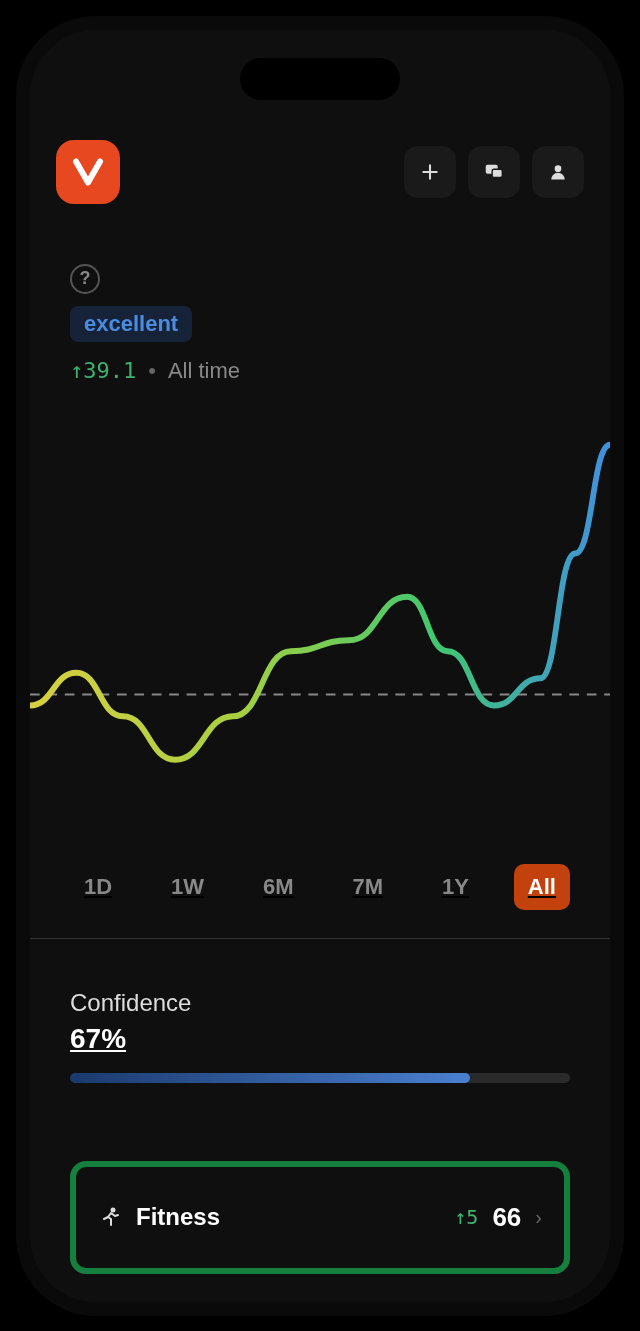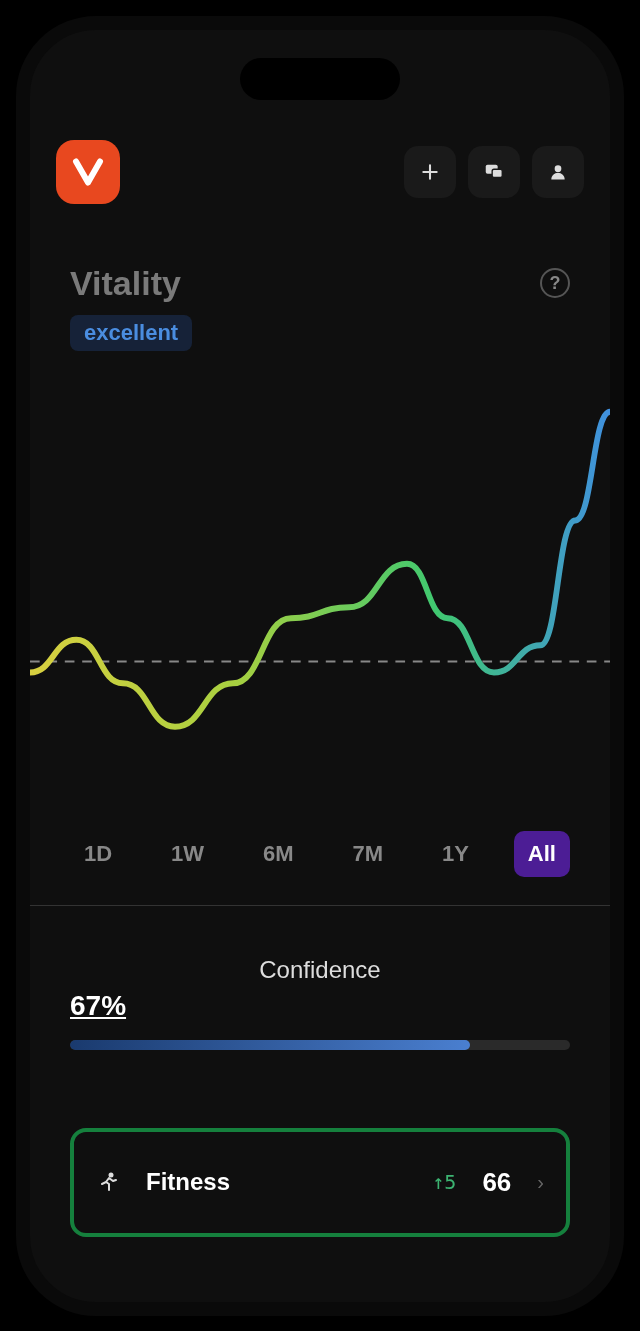--- a/index.html
+++ b/index.html
@@ -130,45 +130,45 @@
       height: 380px;
       position: relative;
       margin-top: 50px;
     }
     .range-row {
       display: flex;
       padding: 0 40px;
       margin-top: 50px;
       justify-content: space-between;
       align-items: center;
+      text-decoration: underline;
     }
     .range-item {
       color: #888;
       font-size: 22px;
       font-weight: 600;
       padding: 10px 14px;
       cursor: pointer;
     }
     .range-item.active {
-      background: #4c1d95;
+      background: #c2410c;
       border-radius: 10px;
       color: #fff;
     }
     .divider {
       height: 1px;
       background: #333;
       margin-top: 28px;
     }
     .confidence {
       padding: 50px 40px 0 40px;
     }
     .conf-label {
       color: #ddd;
       font-size: 24px;
-      text-align: center;
     }
     .conf-value {
       color: #fff;
       font-size: 28px;
       font-weight: 700;
       margin-top: 6px;
       text-decoration: underline;
     }
     .conf-bar {
       width: 100%;
@@ -185,26 +185,26 @@
     }
     .vitals-section {
       padding: 50px 40px 0 40px;
     }
     .vitals-title {
       color: #888;
       font-size: 24px;
     }
     .vital-card {
       margin-top: 28px;
-      border: 4px solid #15803d;
+      border: 6px solid #15803d;
       border-radius: 16px;
       padding: 35px 22px;
       display: flex;
       align-items: center;
-      gap: 26px;
+      gap: 14px;
       cursor: pointer;
     }
     .vital-name {
       color: #fff;
       font-size: 24px;
       font-weight: 600;
       flex: 1;
     }
     .vital-delta {
       color: #3cb371;
@@ -248,30 +248,34 @@
       </div>
       <div class="icon-btn">
         <svg width="20" height="20" viewBox="0 0 24 24">
           <circle cx="12" cy="8" r="4" fill="#ddd"></circle>
           <path d="M4 21c0-4.4 3.6-8 8-8s8 3.6 8 8" fill="#ddd"></path>
         </svg>
       </div>
     </div>
 
     <div class="title-row">
-      <div class="title">Vitality</div>
       <div class="help-btn">
         <span>?</span>
       </div>
     </div>
 
     <div class="score-row">
       <div class="badge">excellent</div>
     </div>
 
+    <div class="delta-row">
+      <span class="delta">↑39.1</span>
+      <span class="dot">•</span>
+      <span class="period">All time</span>
+    </div>
 
     <div class="chart-area">
       <svg id="chart-svg" width="100%" height="100%" viewBox="0 0 600 380" preserveAspectRatio="none">
         <defs>
           <linearGradient id="lineGrad" x1="0%" y1="0%" x2="100%" y2="0%">
             <stop offset="0%" stop-color="#d8d040"></stop>
             <stop offset="35%" stop-color="#a8d040"></stop>
             <stop offset="70%" stop-color="#40c870"></stop>
             <stop offset="100%" stop-color="#4090e0"></stop>
           </linearGradient>

